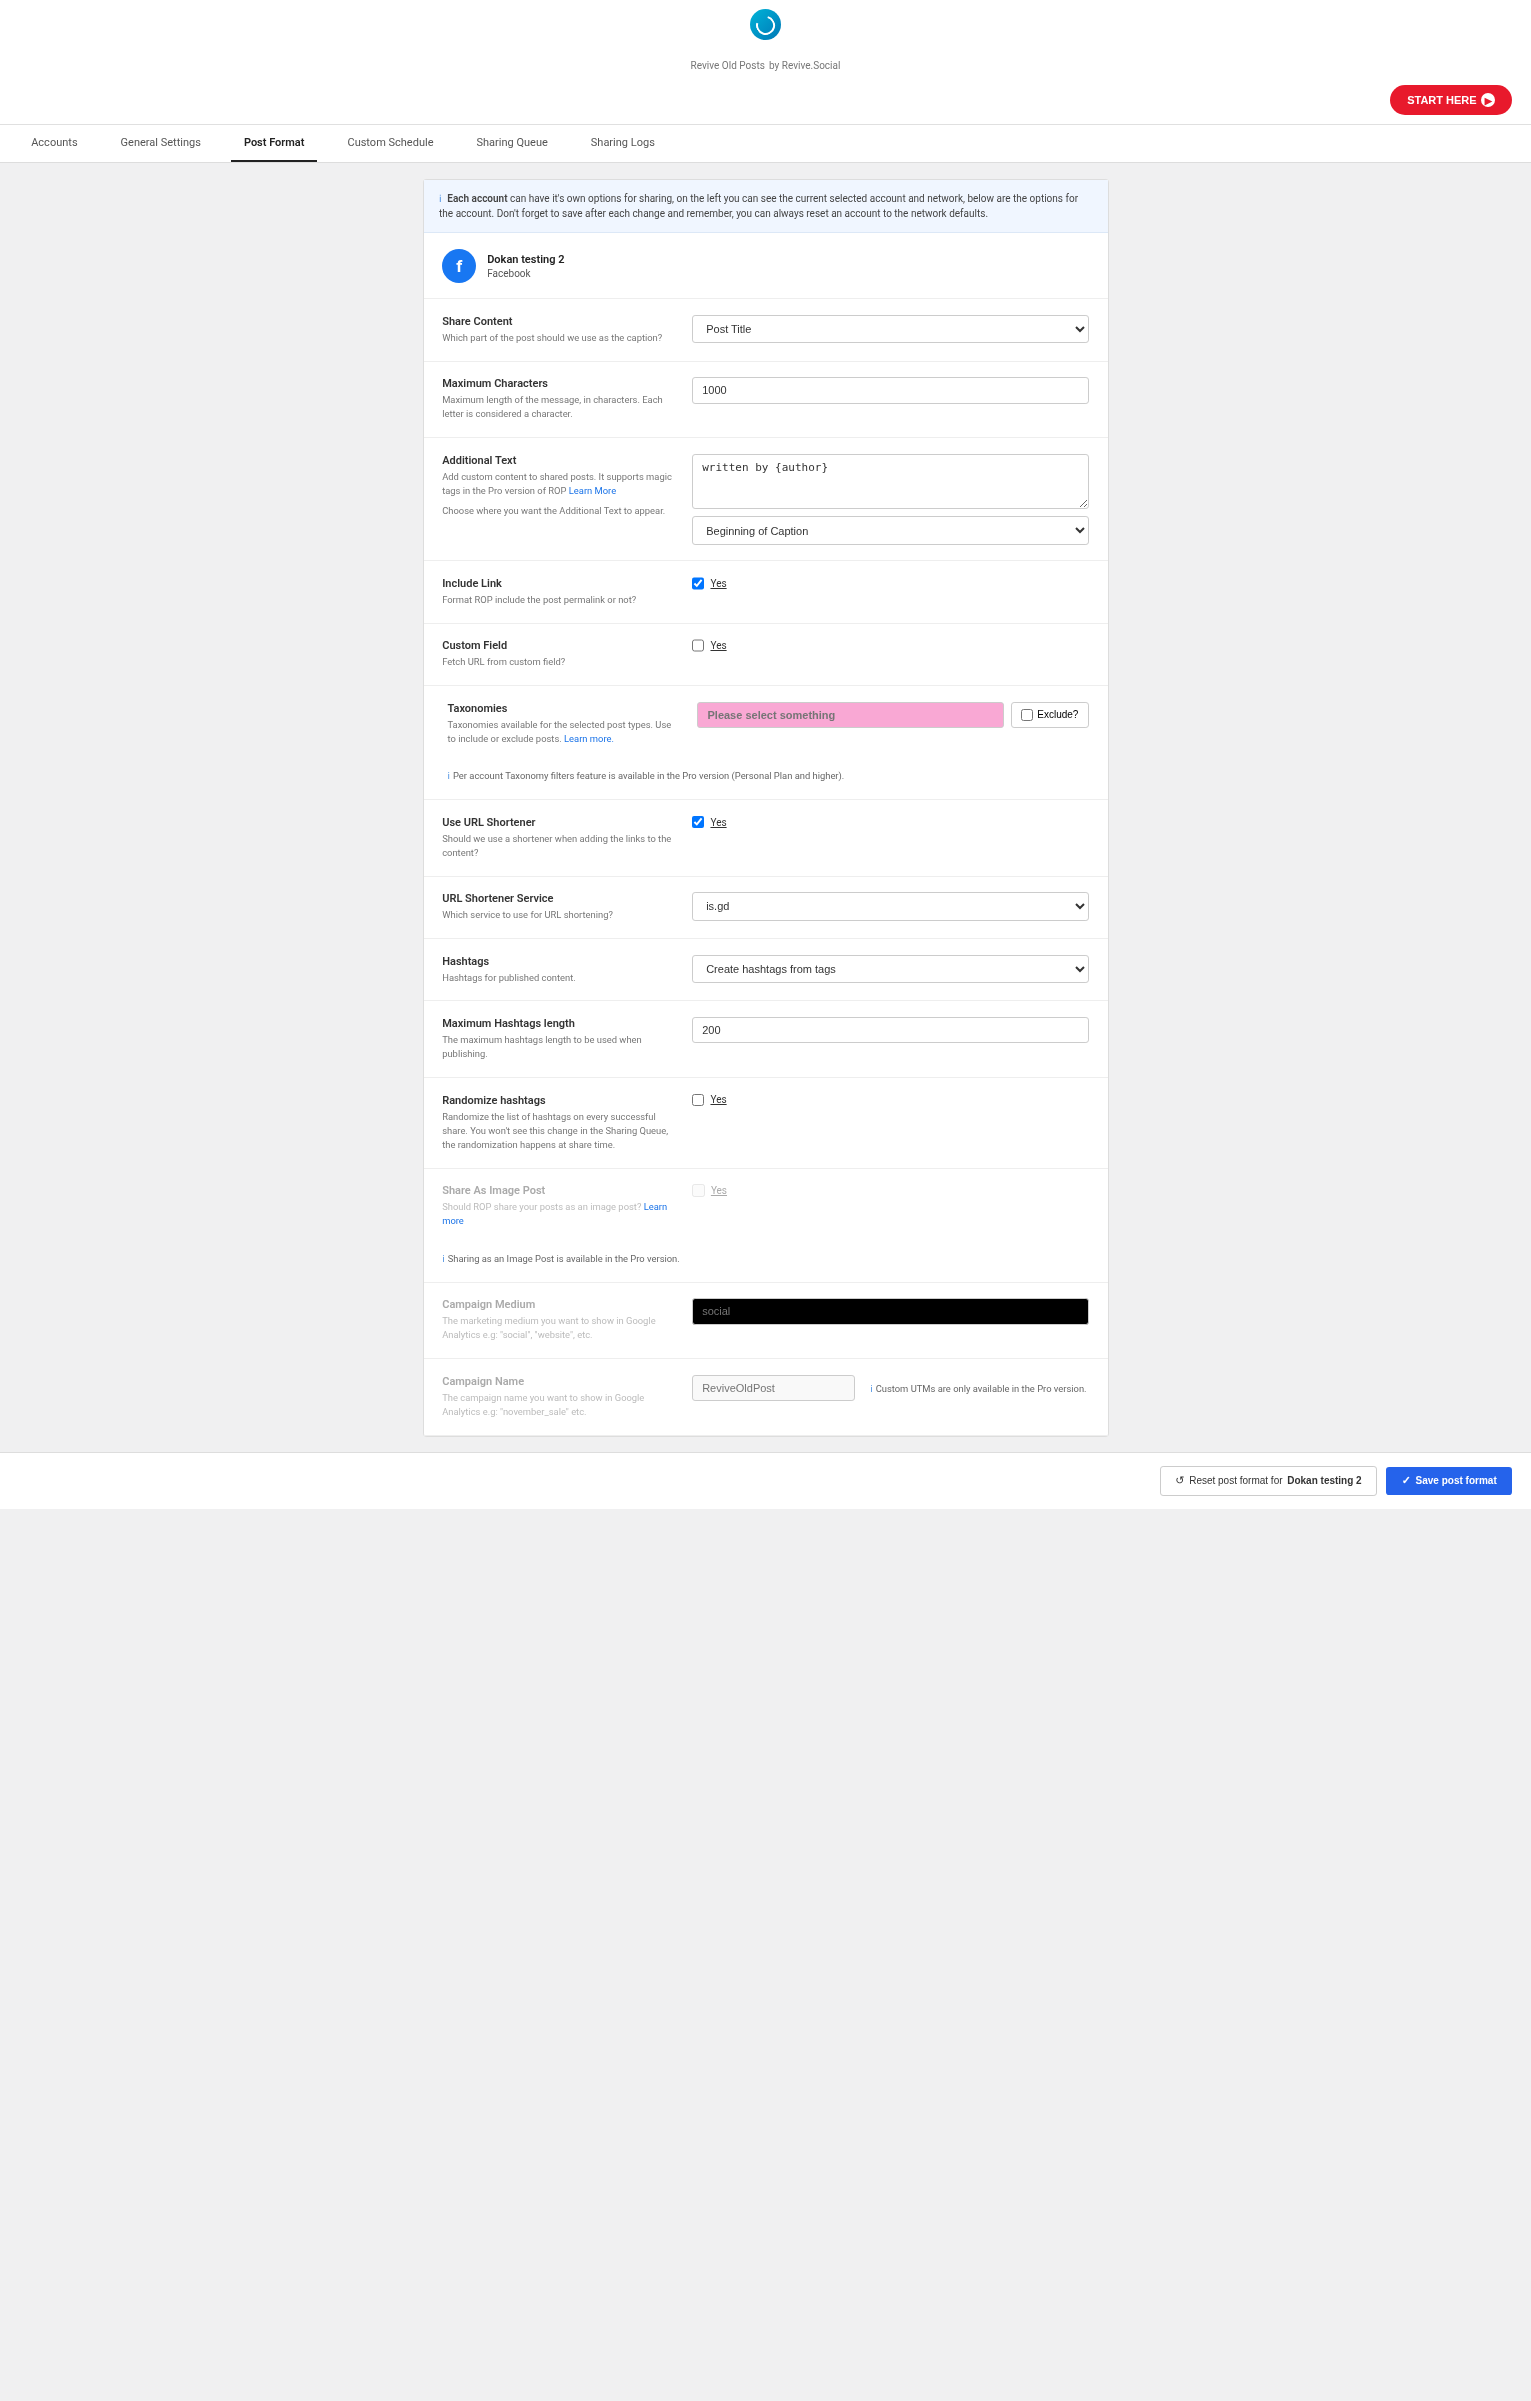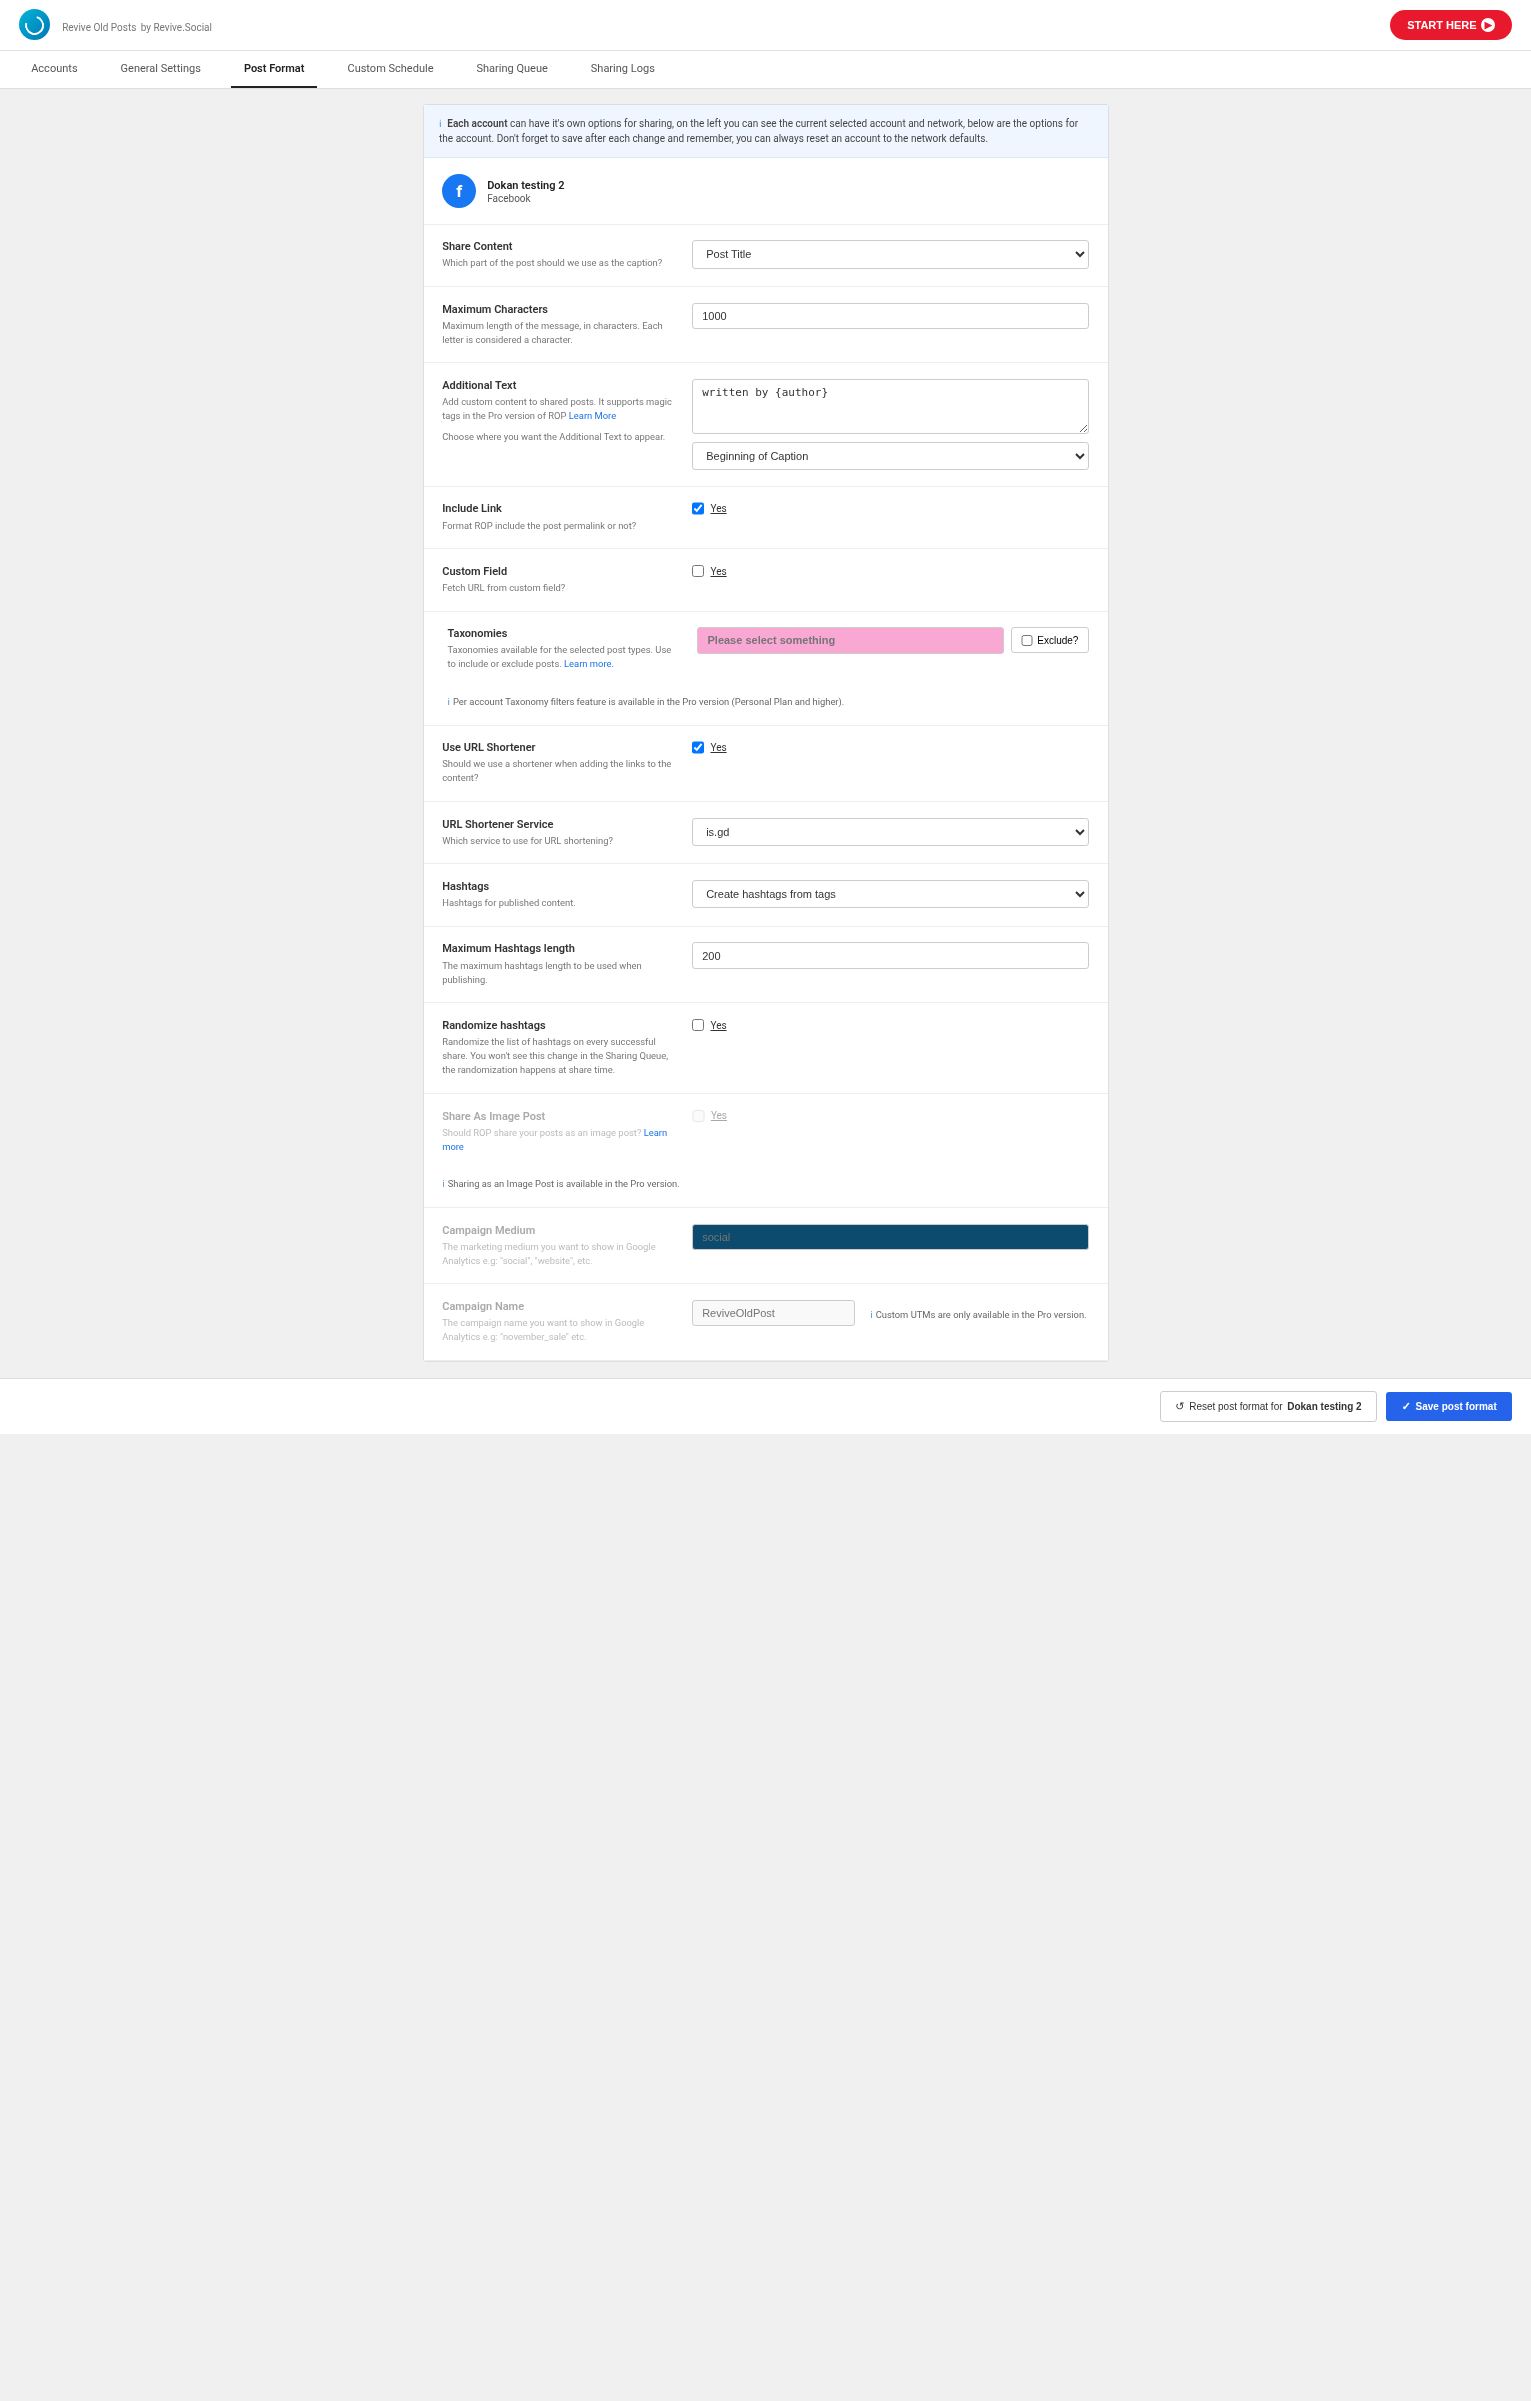--- a/index.html
+++ b/index.html
@@ -1,19 +1,19 @@
 <!DOCTYPE html>
 <html style="font-size:12.5px"><head>
   <meta charset="utf-8">
   <style>
     * { box-sizing: border-box; margin: 0; padding: 0; }
     body { font-family: -apple-system, BlinkMacSystemFont, 'Segoe UI', Roboto, sans-serif; background: #f0f0f1; font-size: 11px; color: #333; }
     
     
-    .header { background: #fff; padding: 9.4px 18.7px; display: flex; align-items: center; gap: 12.5px; border-bottom: 0.8px solid #e0e0e0; }
+    .header { background: #fff; padding: 9.4px 18.7px; display: flex; align-items: center; gap: 12.5px; border-bottom: 0.8px solid #e0e0e0; flex-direction: column; }
     .logo-circle { width: 31px; height: 31px; border-radius: 50%; background: linear-gradient(135deg, #00b4d8, #0077b6); display: flex; align-items: center; justify-content: center; }
     .logo-inner { width: 18.7px; height: 18.7px; border: 2.3px solid #fff; border-radius: 50%; border-top-color: transparent; transform: rotate(-30deg); }
     .app-title { font-size: 17px; font-weight: 600; color: #222; }
     .app-title span { font-size: 10px; font-weight: 400; color: #777; }
     .start-btn { margin-left: auto; background: #e8192c; color: #fff; border: none; border-radius: 18.7px; padding: 7.8px 17px; font-size: 11px; font-weight: 600; cursor: pointer; display: flex; align-items: center; gap: 4.7px; }
     .start-btn-arrow { width: 14px; height: 14px; background: #fff; border-radius: 50%; display: flex; align-items: center; justify-content: center; color: #e8192c; font-size: 9.4px; }
 
     
     .nav { background: #fff; border-bottom: 0.8px solid #ddd; padding: 0 18.7px; }
     .nav-tabs { display: flex; gap: 18px; list-style: none; }
@@ -315,21 +315,21 @@
       <span>Sharing as an Image Post is available in the Pro version.</span>
     </div>
   </div>
 
   <div class="settings-section">
     <div class="settings-label">
       <h3 style="color:#aaa;">Campaign Medium</h3>
       <p style="color:#bbb;">The marketing medium you want to show in Google Analytics e.g: "social", "website", etc.</p>
     </div>
     <div class="settings-control">
-      <input type="text" style="background: #0c4a6e; color: rgb(187, 187, 187);" placeholder="social">
+      <input type="text" style="background: #000000; color: rgb(187, 187, 187);" placeholder="social">
     </div>
   </div>
 
   <div class="settings-section" style="flex-direction:row;">
     <div style="display:flex;gap:15.6px;">
       <div class="settings-label">
         <h3 style="color:#aaa;">Campaign Name</h3>
         <p style="color:#bbb;">The campaign name you want to show in Google Analytics e.g: "november_sale" etc.</p>
       </div>
       <div class="settings-control">

